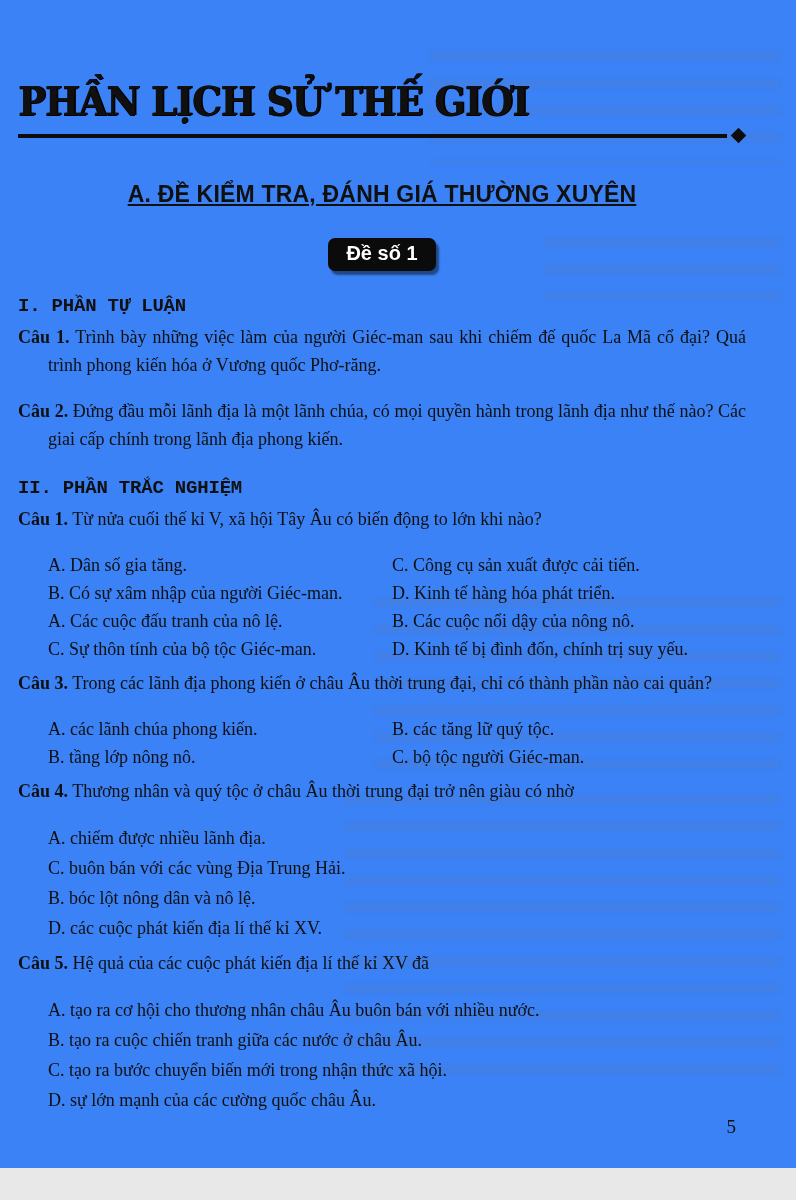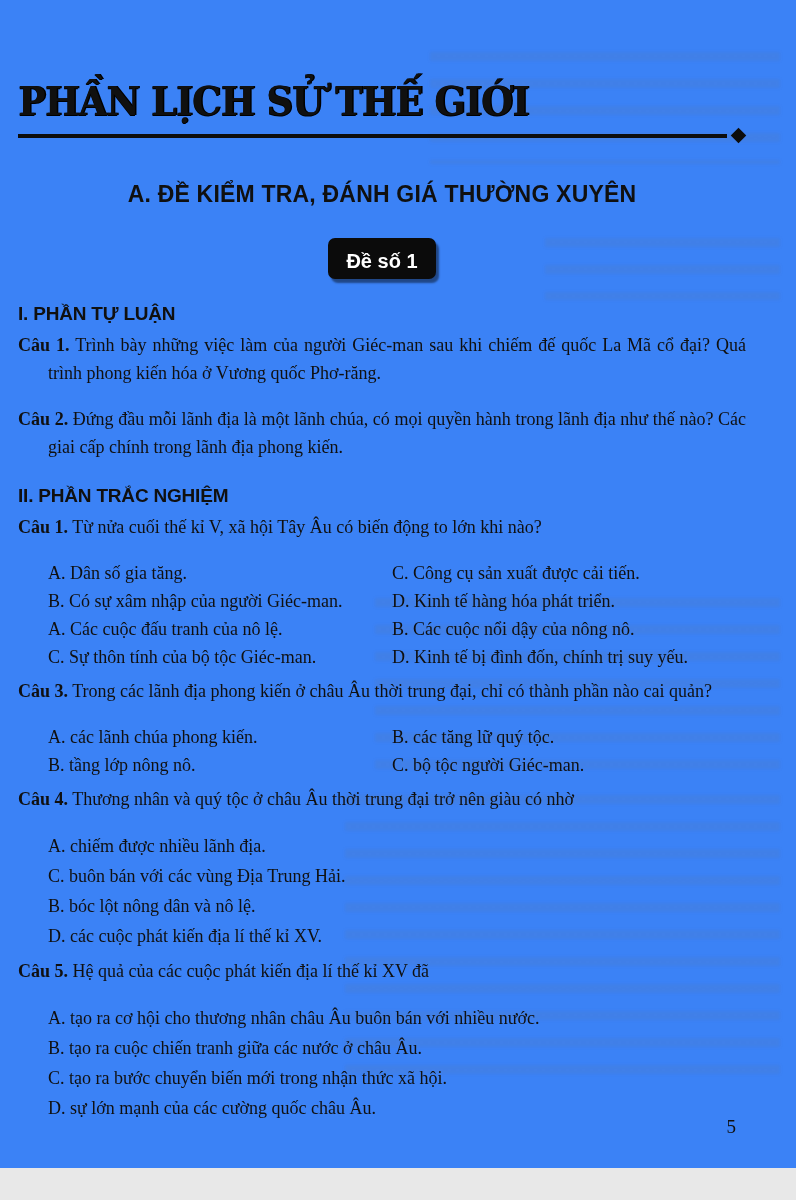--- a/index.html
+++ b/index.html
@@ -53,38 +53,39 @@
     margin-left:6px;margin-right:2px;
   }
   
   .section-heading{
     margin-top:40px;
     text-align:center;
     font-family:"Liberation Sans", sans-serif;
     font-weight:bold;
     font-size:23px;
     letter-spacing:0.2px;
+    text-decoration:underline;
   }
   
   .badge-wrap{margin-top:30px;text-align:center;}
   .badge{
     display:inline-block;
     background:#0b0b0b;
     color:#ffffff;
     font-family:"Liberation Sans", sans-serif;
     font-weight:bold;
     font-size:20px;
-    padding:12px 18px 6px 18px;
+    padding:4px 18px 6px 18px;
     border-radius:7px;
     box-shadow:3px 4px 2px rgba(0,0,0,0.45);
   }
   
   .part-heading{
     margin-top:24px;
-    font-family:Liberation Sans, sans-serif;
+    font-family:Liberation Mono, monospace;
     font-weight:bold;
     font-size:19px;
     letter-spacing:-0.2px;
   }
   
   .q{
     margin-top:6px;
     font-size:18px;
     line-height:28px;
     text-align:justify;

